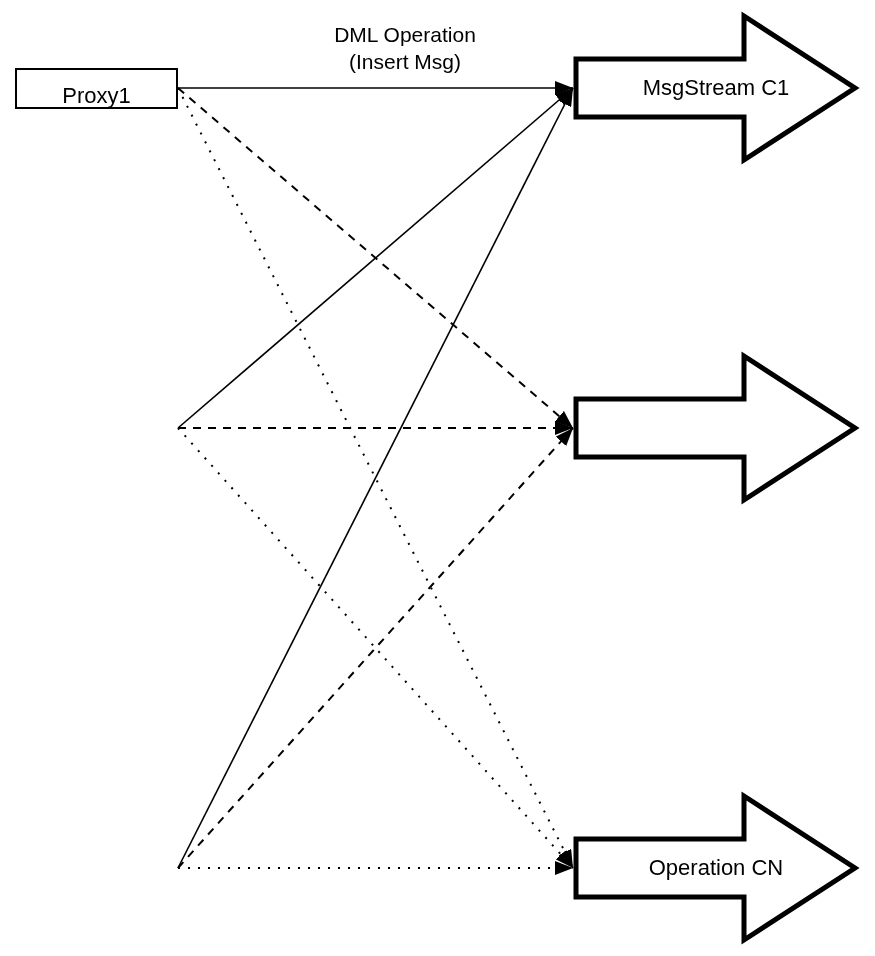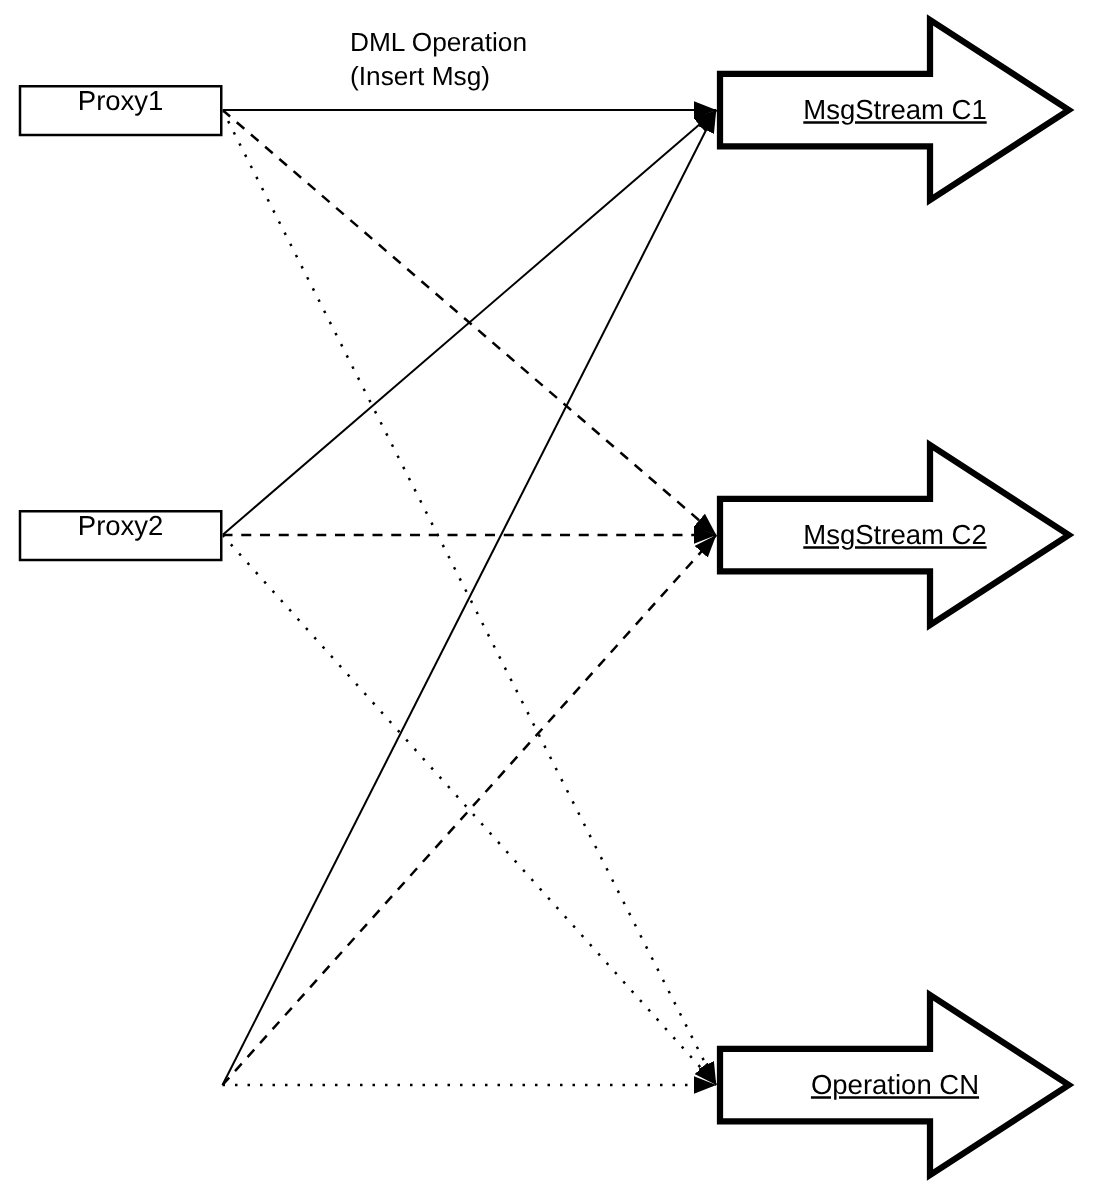--- a/index.html
+++ b/index.html
@@ -23,43 +23,42 @@
   }
   .proxy-box {
     position: absolute;
     left: 15px;
     width: 163px;
     height: 41px;
     box-sizing: border-box;
     border: 2px solid #000000;
     background: #ffffff;
     display: flex;
-    align-items: flex-start;
+    align-items: flex-end;
     justify-content: center;
     font-size: 22px;
     line-height: 1;
   }
   .stream-label {
     position: absolute;
     left: 575px;
     width: 282px;
     height: 28px;
     display: flex;
     align-items: center;
     justify-content: center;
     font-size: 22px;
     line-height: 1;
-    text-decoration: underline;
   }
   .edge-label {
     position: absolute;
     left: 280px;
     top: 21px;
     width: 250px;
-    text-align: left;
+    text-align: center;
     font-size: 21px;
     line-height: 27px;
   }
 </style>
 </head>
 <body>
 
 <div class="canvas">
 
   <svg width="875" height="956" viewBox="0 0 875 956">
@@ -82,26 +81,22 @@
         <line x1="178" y1="428" x2="573" y2="868" stroke="#000000" stroke-width="2" stroke-dasharray="2,8" marker-end="url(#arrowhead)"></line>
         <line x1="178" y1="868" x2="573" y2="88" stroke="#000000" stroke-width="1.6" marker-end="url(#arrowhead)"></line>
         <line x1="178" y1="868" x2="573" y2="428" stroke="#000000" stroke-width="2" stroke-dasharray="8,7" marker-end="url(#arrowhead)"></line>
         <line x1="178" y1="868" x2="573" y2="868" stroke="#000000" stroke-width="2" stroke-dasharray="2,8" marker-end="url(#arrowhead)"></line>
       </g>
   </svg>
 
   <div class="proxy-box" style="top:68px">
     <span>Proxy1</span>
   </div>
-  <div class="proxy-box" style="top:408px">
-    <span>Proxy2</span>
-  </div>
 
   <div class="stream-label" style="top:74px">MsgStream C1</div>
-  <div class="stream-label" style="top:414px">MsgStream C2</div>
   <div class="stream-label" style="top:854px">Operation CN</div>
 
   <div class="edge-label">
     <div>DML Operation</div>
     <div>(Insert Msg)</div>
   </div>
 
 </div>
 
 </body></html>

